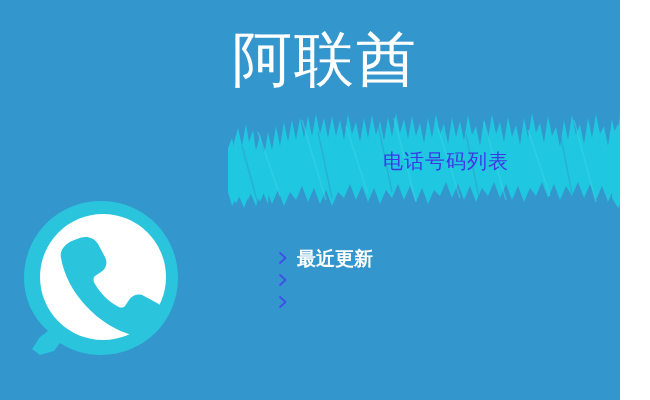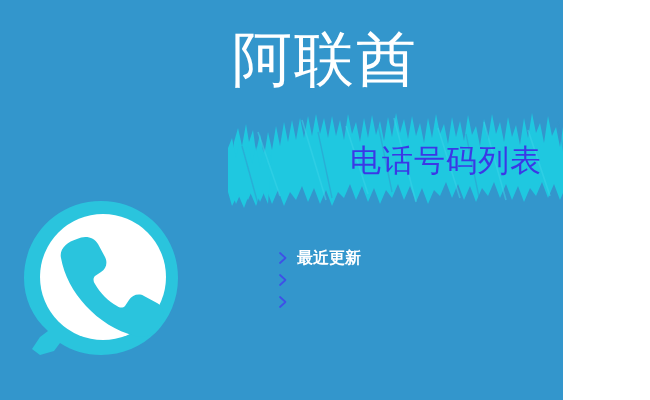--- a/index.html
+++ b/index.html
@@ -7,21 +7,21 @@
     padding: 0;
   }
   body {
     width: 650px;
     height: 400px;
     overflow: hidden;
     font-family: "DejaVu Sans", "Liberation Sans", sans-serif;
   }
   #banner {
     position: relative;
-    width: 563px;
+    width: 620px;
     height: 400px;
     background: #3396cc;
     overflow: hidden;
   }
 
   
   #country-title {
     position: absolute;
     left: 0;
     top: 22px;
@@ -54,21 +54,21 @@
   #subtitle {
     position: absolute;
     left: 0;
     top: 0;
     width: 422px;
     height: 98px;
     display: flex;
     align-items: center;
     justify-content: center;
     color: #3b38e6;
-    font-size: 31px;
+    font-size: 20px;
     font-weight: 400;
     letter-spacing: 1px;
     white-space: nowrap;
     padding-left: 14px;
     box-sizing: border-box;
   }
 
   
   #feature-list {
     position: absolute;
@@ -86,21 +86,21 @@
   }
   .chevron {
     width: 14px;
     height: 14px;
     flex: 0 0 14px;
     margin-right: 7px;
     display: block;
   }
   .feature-label {
     color: #ffffff;
-    font-size: 16px;
+    font-size: 19px;
     font-weight: bold;
     line-height: 22px;
     white-space: nowrap;
   }
 
   
   #phone-icon {
     position: absolute;
     left: 20px;
     top: 197px;

